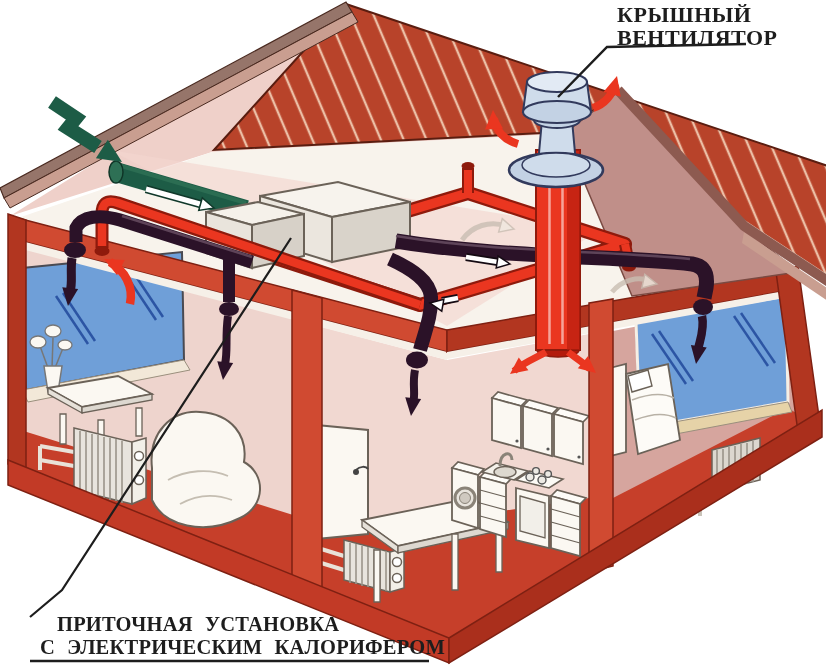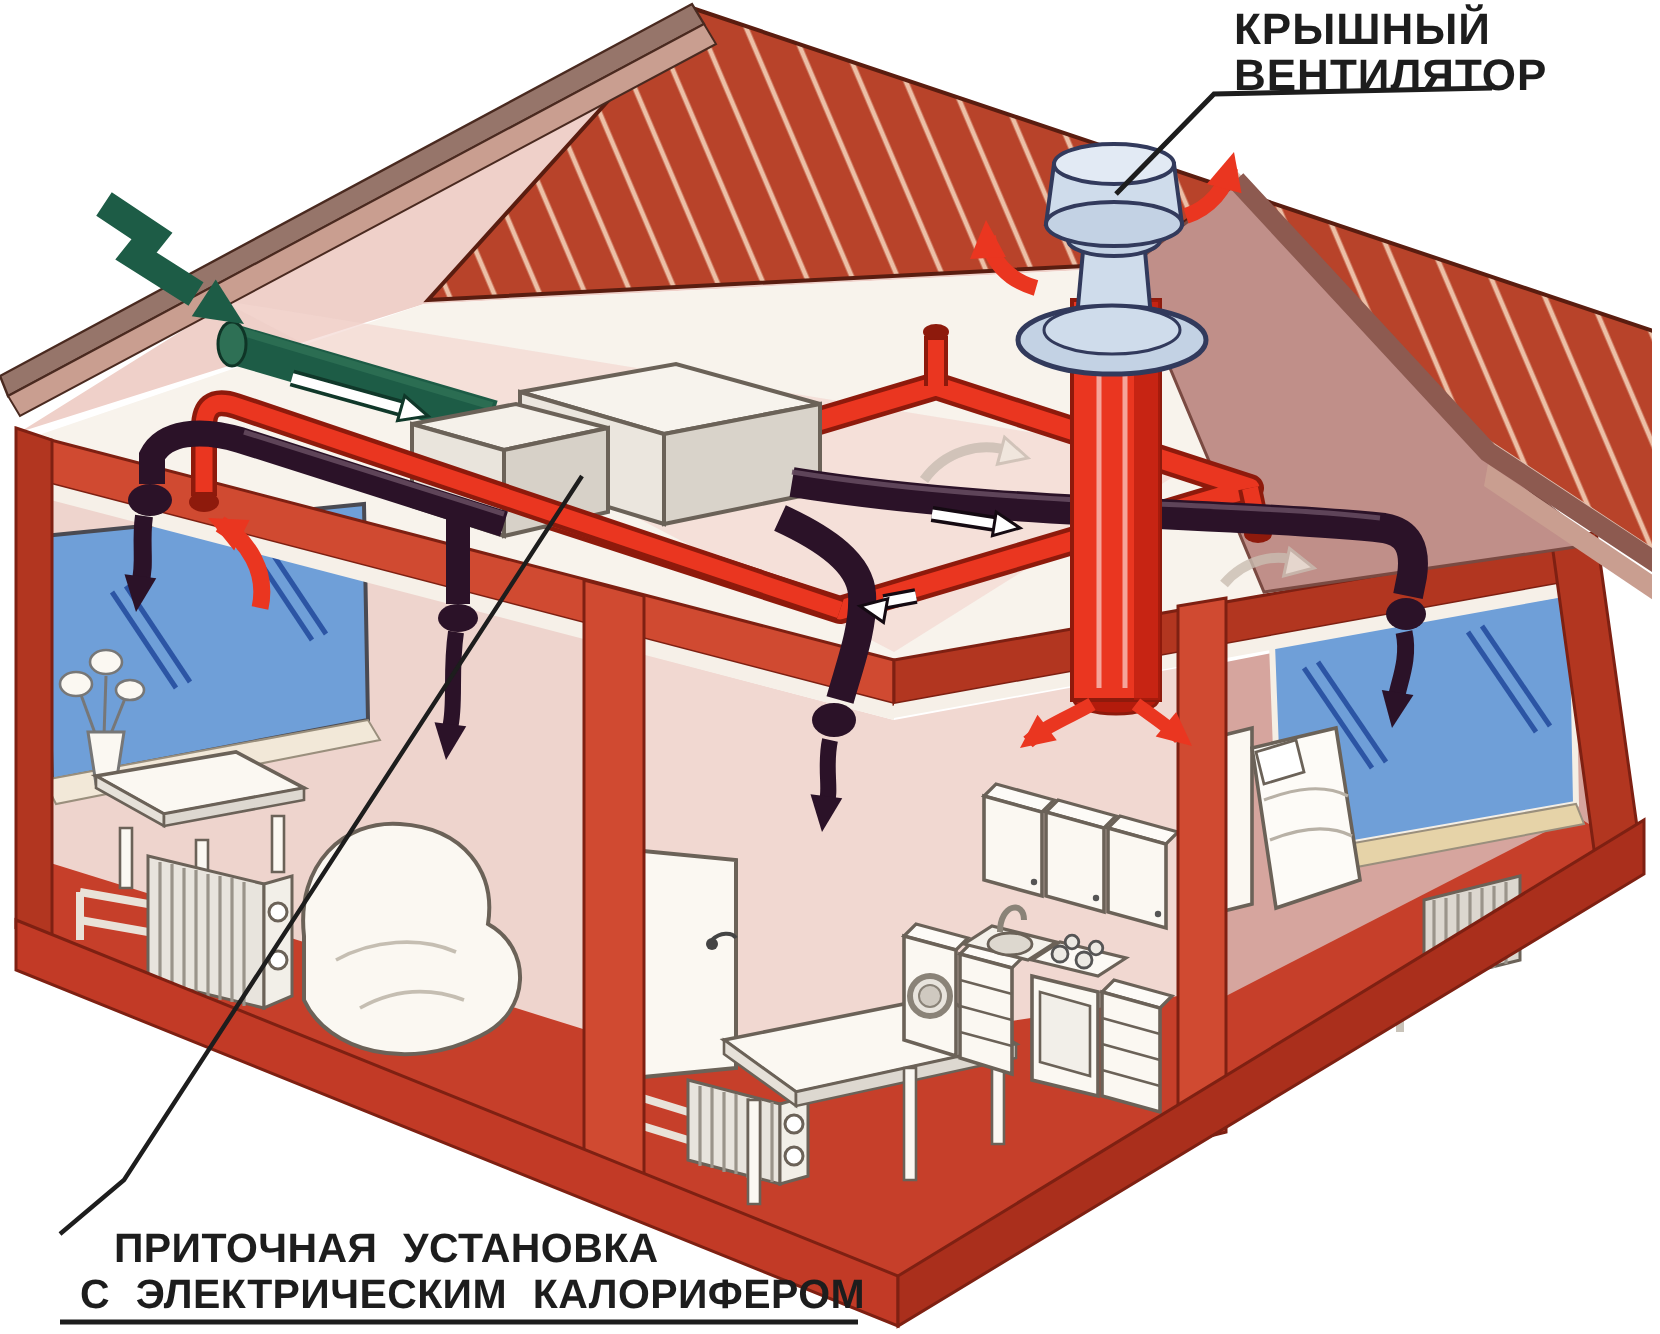--- a/index.html
+++ b/index.html
@@ -1,17 +1,17 @@
 <!DOCTYPE html>
 <html style="--paper: #ffffff; --ink: #1d1d1d; --roof-red: #b8432a; --roof-hatch: #ecbfa6; --roof-edge: #5a1d10; --beam-brown: #96756a; --beam-pink: #c99e90; --rake-brown: #8d5a50; --gable-mauve: #c08f89; --underroof-pink: #efd0c9; --attic-white: #f8f3ec; --frame-red: #d04a31; --frame-dark: #b23620; --frame-outline: #7e2012; --wall-pink: #eed4cd; --wall-pink2: #f1d8d1; --wall-mauve: #d6a59e; --floor-red: #c63f2a; --base-red: #c23a26; --base-dark: #aa2f1c; --window-blue: #6f9fd8; --window-line: #2c55a4; --sill-cream: #f2e8d8; --sill-gold: #e6d3a8; --duct-dark: #2b1228; --duct-dark-hi: #644a5e; --duct-red: #ea3620; --duct-red-dark: #8e1a0c; --duct-red-shade: #b31b0c; --green: #1d5c46; --green-dark: #10382a; --vent-body: #cfdceb; --vent-light: #e2eaf4; --vent-shade: #c3d2e4; --vent-outline: #323a5c; --furniture-white: #fbf8f2; --furniture-line: #6b6258;"><head>
 <meta charset="utf-8">
 <style>
   html,body{margin:0;padding:0;background:#fff;}
   .stage{position:relative;width:826px;height:667px;background:var(--paper);overflow:hidden;
-         font-family:Liberation Sans, sans-serif;border-radius:11px;}
+         font-family:Liberation Serif, serif;border-radius:11px;}
   svg{display:block} .f-gable{fill:var(--gable-mauve)}
   .f-underroof{fill:var(--underroof-pink)} .f-attic{fill:var(--attic-white)}
   .f-frame{fill:var(--frame-red)} .f-frame2{fill:var(--frame-dark)}
   .f-floor{fill:var(--floor-red)} .f-wall{fill:var(--wall-pink)}
   .f-wall2{fill:var(--wall-pink2)} .f-wall3{fill:var(--wall-mauve)}
   .f-base{fill:var(--base-red)} .f-base2{fill:var(--base-dark)}
   .f-window{fill:var(--window-blue)} .f-sill{fill:var(--sill-cream)} .f-sill2{fill:var(--sill-gold)}
   .f-white{fill:var(--furniture-white)} .f-dark{fill:var(--duct-dark)} .f-red{fill:var(--duct-red)}
   .f-green{fill:var(--green)} .f-vent{fill:var(--vent-body)} .f-ventl{fill:var(--vent-light)}
   .f-vents{fill:var(--vent-shade)} .f-beam1{fill:var(--beam-brown)} .f-beam2{fill:var(--beam-pink)}

